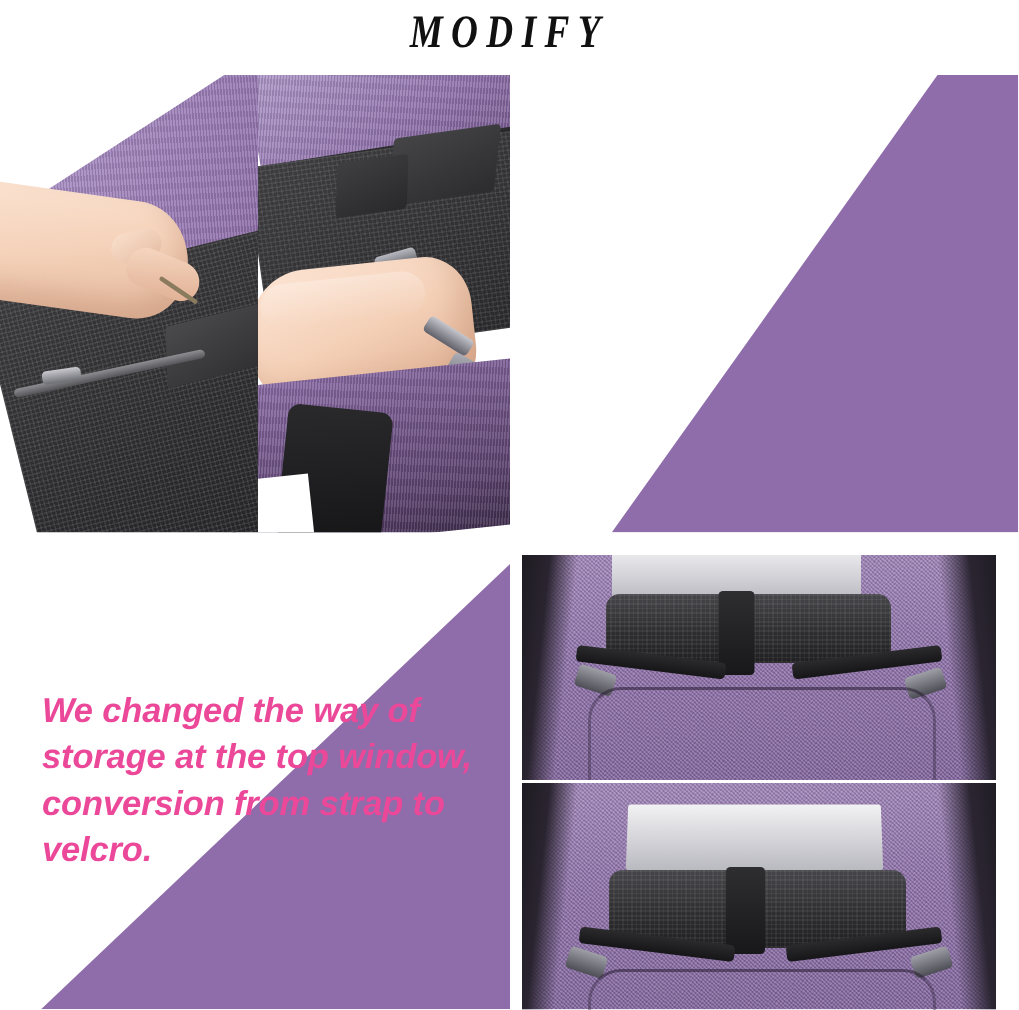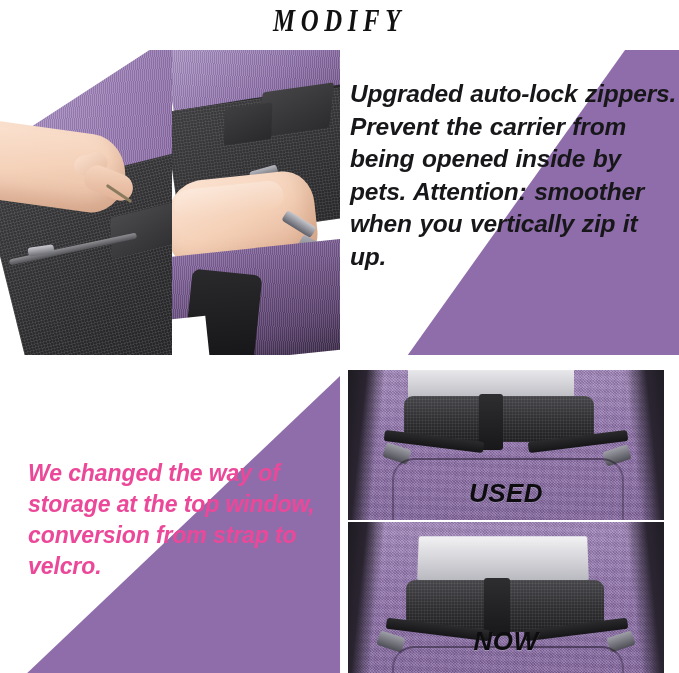--- a/index.html
+++ b/index.html
@@ -315,21 +315,20 @@
       <div class="zipB2"></div>
       <div class="bag-lower"></div>
       <div class="darkstrap"></div>
       <div class="whitegap"></div>
     </div>
 
   </div>
 
   <div class="quad" id="tr">
     <div class="wedge"></div>
-    <div class="copy">Upgraded auto-lock zippers. Prevent the carrier from being opened inside by pets. Attention: smoother when you vertically zip it up.</div>
   </div>
 
   <div class="quad" id="bl">
     <div class="wedge"></div>
     <div class="copy">We changed the way of storage at the top window, conversion from strap to velcro.</div>
   </div>
 
   <div class="quad" id="br">
 
     <div class="prodshot" id="shot-used">
@@ -338,32 +337,30 @@
       <div class="darkedge-r"></div>
       <div class="windowpane"></div>
       <div class="rolledmesh"></div>
       <div class="vstrap"></div>
       <div class="sidestrap l"></div>
       <div class="sidestrap r"></div>
       <div class="buckle l"></div>
       <div class="buckle r"></div>
       <div class="pocketline"></div>
     </div>
-    <div class="shotlabel" id="label-used">USED</div>
 
     <div class="prodshot" id="shot-now">
       <div class="fabric"></div>
       <div class="darkedge-l"></div>
       <div class="darkedge-r"></div>
       <div class="windowpane"></div>
       <div class="rolledmesh"></div>
       <div class="vstrap"></div>
       <div class="sidestrap l"></div>
       <div class="sidestrap r"></div>
       <div class="buckle l"></div>
       <div class="buckle r"></div>
       <div class="pocketline"></div>
     </div>
-    <div class="shotlabel" id="label-now">NOW</div>
 
   </div>
 
 </div>
 
 </body></html>

